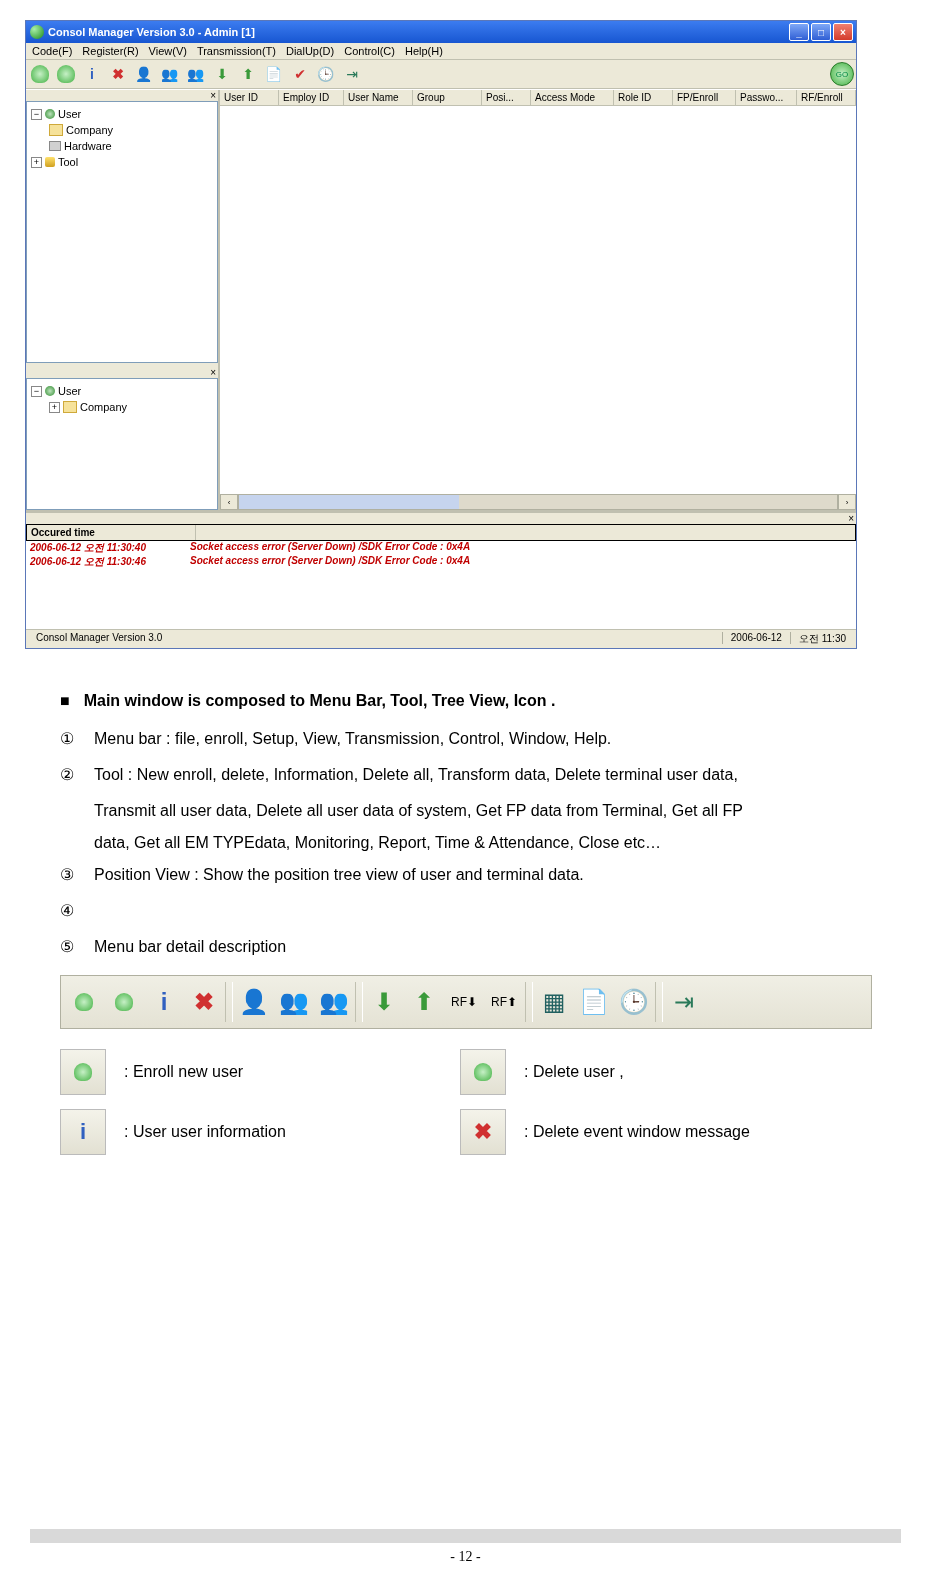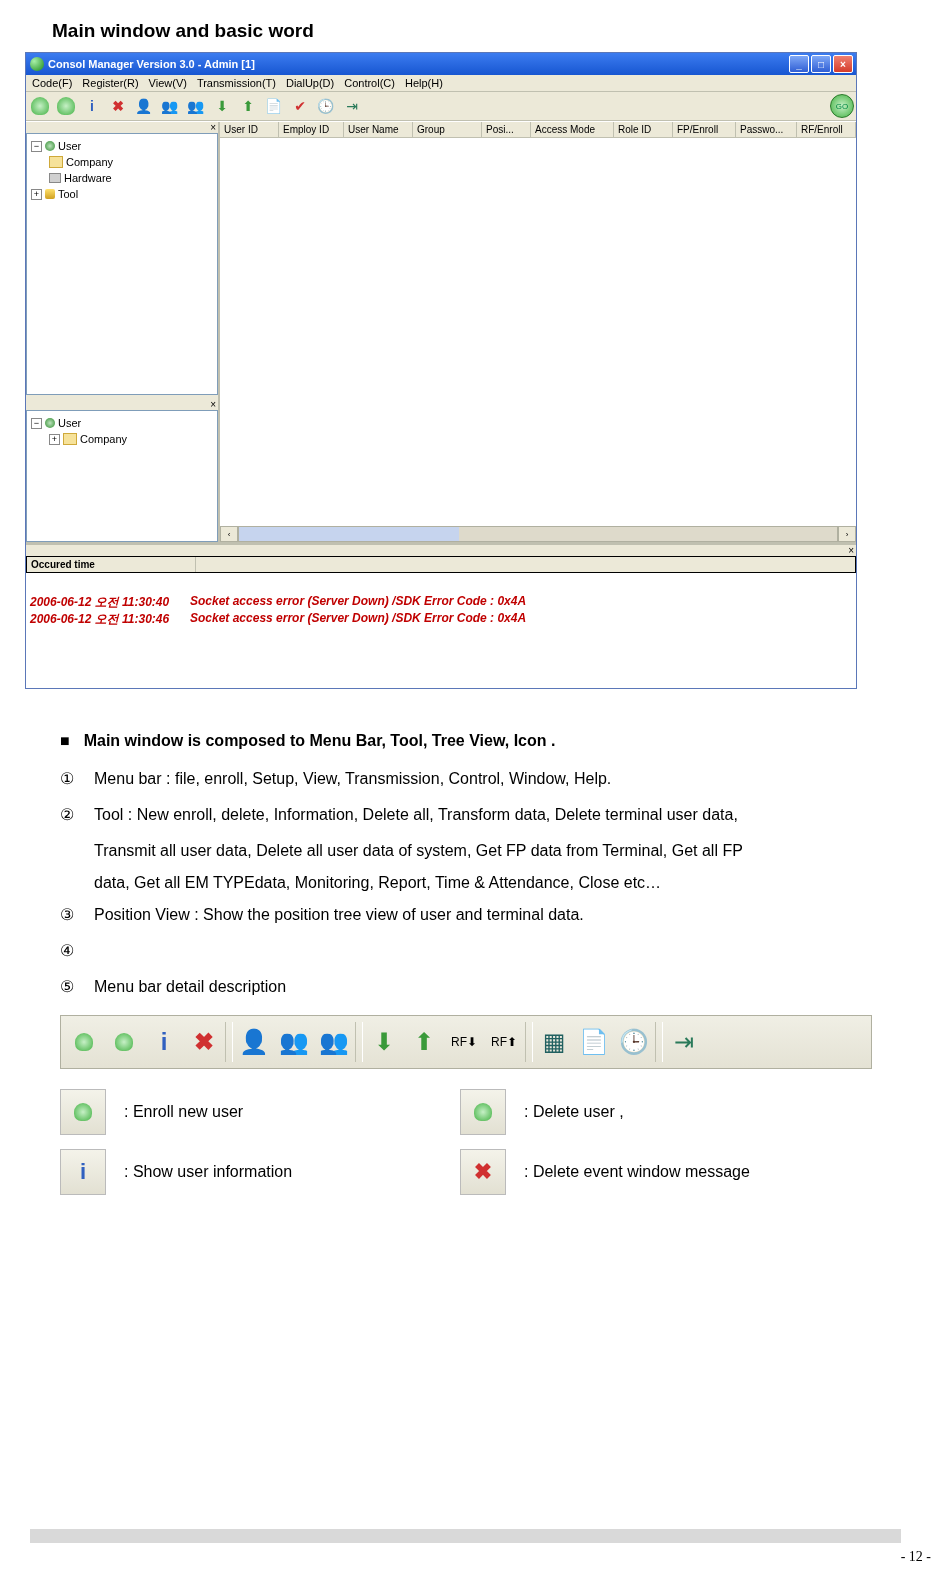--- a/index.html
+++ b/index.html
@@ -90,21 +90,21 @@
   .grid-header .col { border-right:1px solid #c0c0b0; padding:2px 4px; font-size:10px; white-space:nowrap; overflow:hidden;}
   .grid-body { flex:1; background:#fff; border:1px solid #fff;}
   .scroll-h { height:16px; background:#ece9d8; display:flex;}
   .scroll-h .arrow{width:16px;height:14px;background:#ece9d8;border:1px solid #b0b0a0;display:flex;align-items:center;justify-content:center;font-size:8px;}
   .scroll-h .track{flex:1;background:#dedacb;border:1px solid #b0b0a0;}
   .scroll-h .thumb{width:220px;height:100%;background:#c6d4ee;}
   .eventpane { border-top:3px solid #c0c0b0; background:#fff;}
   .event-x { text-align:right; padding:0 2px; background:#ece9d8; font-size:10px;}
   .event-header{ display:flex; background:#ece9d8; border:1px solid #000000;}
   .event-header .ecol{ border-right:1px solid #c0c0b0; padding:2px 4px; font-size:10px; font-weight:bold;}
-  .event-rows { font-size:12px;margin-top:21px; }
+  .event-rows { font-size:10px; }
   .event-rows .erow{ display:flex; color:#c00000; font-weight:bold; font-style:italic;}
   .event-rows .erow div:first-child{ width:160px; padding-left:4px;}
   .event-blank{ height:60px;}
   .statusbar { background:#ece9d8; border-top:1px solid #c0c0b0; display:flex; font-size:10px; padding:2px;}
   .statusbar .scell{ padding:0 8px;}
   .statusbar .sep{ border-left:1px solid #b0b0a0; height:12px;}
   .spacer-status{flex:1}
   .go-badge{width:22px;height:22px;background:radial-gradient(#c6f0c6,#40b040);border-radius:50%;border:1px solid #2a7a2a;margin-left:auto;display:flex;align-items:center;justify-content:center;font-size:8px;color:#084;}
   
   .body-text { margin: 36px 0 0 30px; font-size: 16px; line-height: 2.0;}
@@ -115,34 +115,33 @@
   
   .bigtoolbar { margin: 12px 0 0 0; width: 802px; height:52px; background:linear-gradient(#f0efe5,#e4e2d4); border:1px solid #b0b0a0; display:flex; align-items:center; padding:0 4px; gap:2px;}
   .bigtoolbar .bigicon{ width:38px;height:42px; display:flex;align-items:center;justify-content:center;font-size:24px;}
   .vsep{width:6px;height:40px;border-left:1px solid #c0c0b0;border-right:1px solid #fff;}
   
   .icon-legend{ margin:20px 0 0 0; font-size:16px; line-height:2.4;}
   .legend-row{ display:flex; align-items:center;}
   .legend-cell{ display:flex;align-items:center; gap:18px; width:400px;}
   .legend-ico{ width:44px;height:44px;border:1px solid #bbb;background:linear-gradient(#f4f3ea,#e2e0d2);display:flex;align-items:center;justify-content:center;font-size:22px;}
   
-  .footer { position:absolute; bottom:30px; left:0; width:931px; text-align:right; font-family:'Times New Roman',serif;}
+  .footer { position:absolute; bottom:30px; left:0; width:931px; text-align:center; font-family:'Times New Roman',serif;}
   .footer-bar{height:14px;background:#d9d9d9;margin:0 30px 6px;}
   
   
   .g-user{width:18px;height:18px;border-radius:50% 50% 40% 40%;background:radial-gradient(#c6f0c6,#40b040);}
   .g-x{color:#d03030;font-weight:bold;}
   .g-info{color:#3060c0;font-weight:bold;}
 </style>
 </head>
 <body>
 
 <div class="page">
 
-  <div class="section-title">Main window and basic word</div>
 
   <div class="app-window">
     <div class="titlebar">
       <div class="titlebar-left">
         <span class="title-icon"></span>
         <span>Consol Manager Version 3.0 - Admin [1]</span>
       </div>
       <div class="titlebar-buttons">
         <span class="tb-btn">_</span>
         <span class="tb-btn">□</span>
@@ -257,20 +256,28 @@
           <div>2006-06-12 오전 11:30:40</div>
           <div>Socket access error (Server Down) /SDK Error Code : 0x4A</div>
         </div>
         <div class="erow">
           <div>2006-06-12 오전 11:30:46</div>
           <div>Socket access error (Server Down) /SDK Error Code : 0x4A</div>
         </div>
       </div>
       <div class="event-blank"></div>
     </div>
+    <div class="statusbar">
+      <span class="scell">Consol Manager Version 3.0</span>
+      <span class="spacer-status"></span>
+      <span class="sep"></span>
+      <span class="scell">2006-06-12</span>
+      <span class="sep"></span>
+      <span class="scell">오전 11:30</span>
+    </div>
   </div>
 
   <div class="body-text">
     <div class="bullet">
         <span>■</span>
         <span>Main window is composed to Menu Bar, Tool, Tree View, Icon .</span>
       </div>
     <div class="numitem">
         <span class="circ">①</span>
         <span>Menu bar : file, enroll, Setup, View, Transmission, Control, Window, Help.</span>
@@ -330,21 +337,21 @@
         <div class="legend-cell">
           <span class="legend-ico">
               <span class="g-user"></span>
             </span>
           <span>: Delete user ,</span>
         </div>
       </div>
       <div class="legend-row" style="margin-top:14px">
         <div class="legend-cell">
           <span class="legend-ico g-info">i</span>
-          <span>: Show user information</span>
+          <span>: User user information</span>
         </div>
         <div class="legend-cell">
           <span class="legend-ico g-x">✖</span>
           <span>: Delete event window message</span>
         </div>
       </div>
     </div>
   </div>
 
   <div class="footer">

